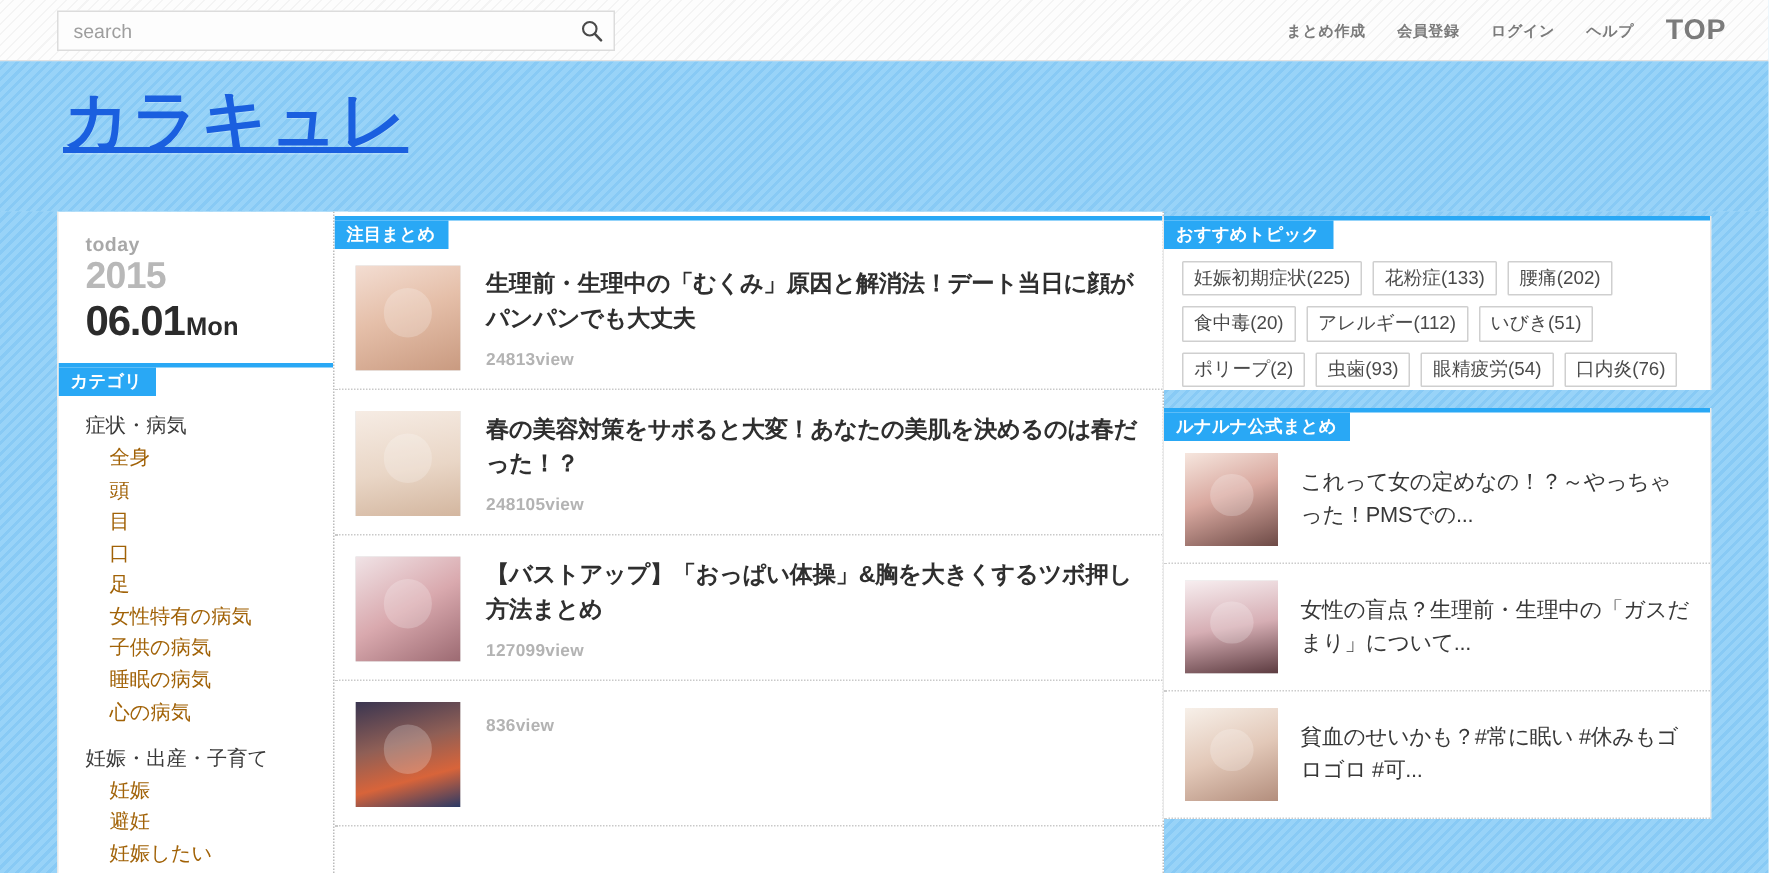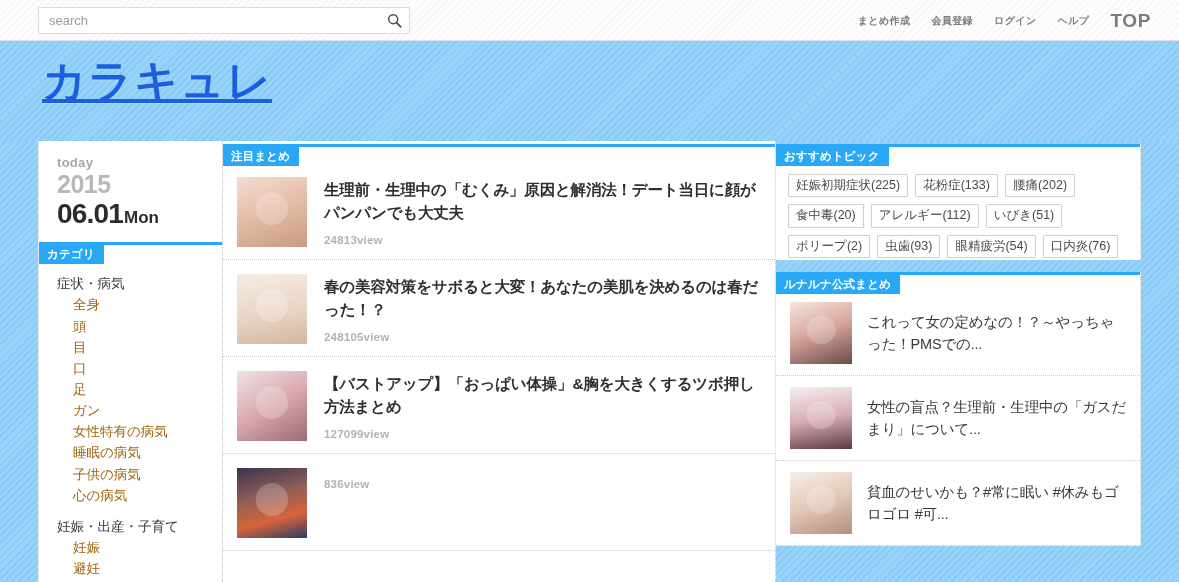--- a/index.html
+++ b/index.html
@@ -359,24 +359,23 @@
 
     <div class="cat-list">
 
       <div class="cat-group">
         <a href="#" class="cat-parent">症状・病気</a>
         <a href="#" class="cat-child">全身</a>
         <a href="#" class="cat-child">頭</a>
         <a href="#" class="cat-child">目</a>
         <a href="#" class="cat-child">口</a>
         <a href="#" class="cat-child">足</a>
-        <a href="#" class="cat-child">ガン</a>
         <a href="#" class="cat-child">女性特有の病気</a>
+        <a href="#" class="cat-child">子供の病気</a>
         <a href="#" class="cat-child">睡眠の病気</a>
-        <a href="#" class="cat-child">子供の病気</a>
         <a href="#" class="cat-child">心の病気</a>
       </div>
 
       <div class="cat-group">
         <a href="#" class="cat-parent">妊娠・出産・子育て</a>
         <a href="#" class="cat-child">妊娠</a>
         <a href="#" class="cat-child">避妊</a>
         <a href="#" class="cat-child">妊娠したい</a>
       </div>
 

